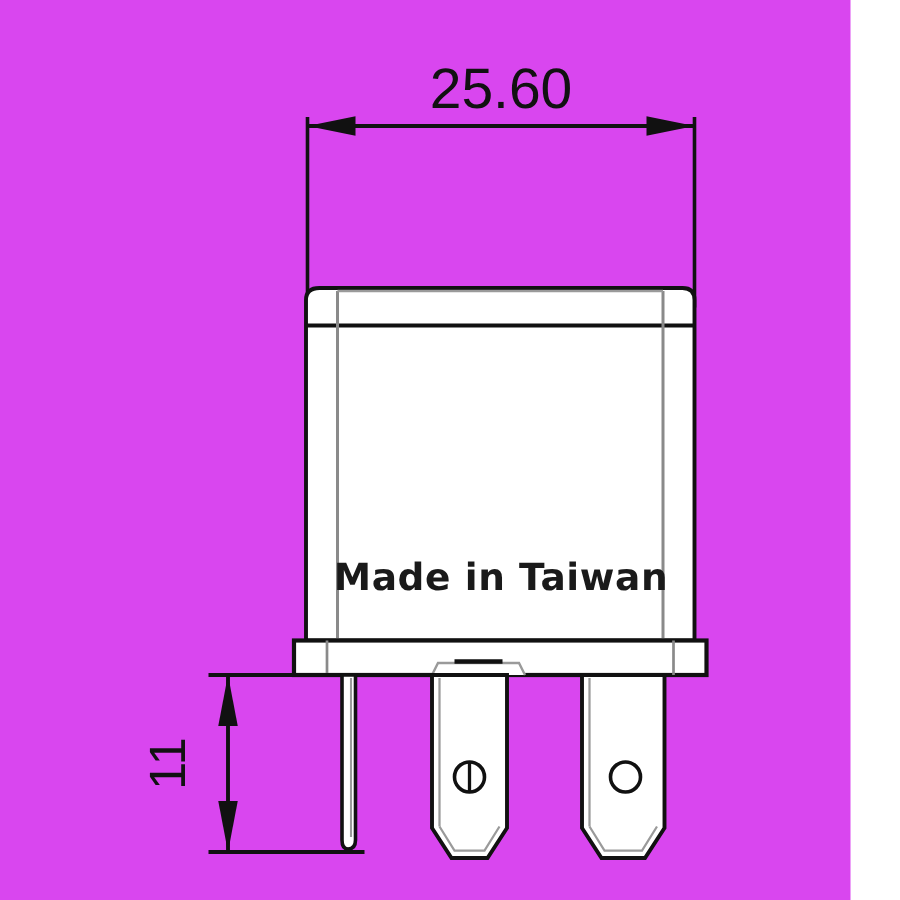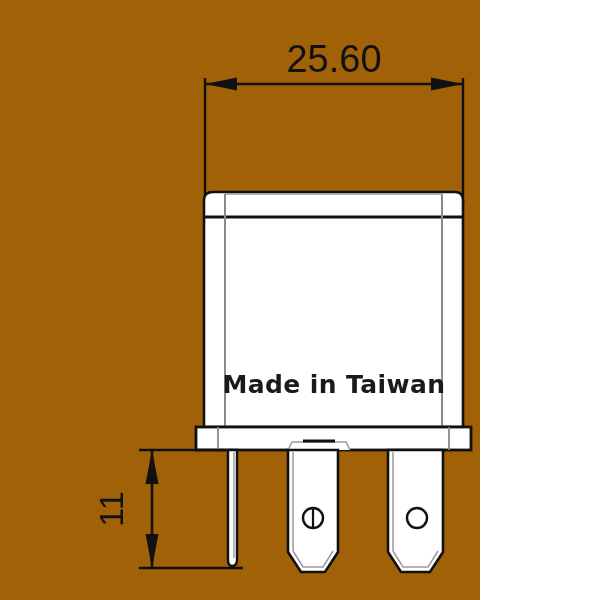--- a/index.html
+++ b/index.html
@@ -9,23 +9,23 @@
     background: #ffffff;
   }
   body {
     width: 600px;
     height: 600px;
     font-family: "Liberation Sans", sans-serif;
     overflow: hidden;
   }
   #drawing-root {
     position: relative;
-    width: 480px;
+    width: 567px;
     height: 600px;
-    background: #a16207;
+    background: #d946ef;
   }
   #drawing-svg {
     display: block;
     width: 600px;
     height: 600px;
   }
   .dim-text {
     font-family: "Liberation Sans", sans-serif;
     font-size: 38px;
     fill: #111111;

